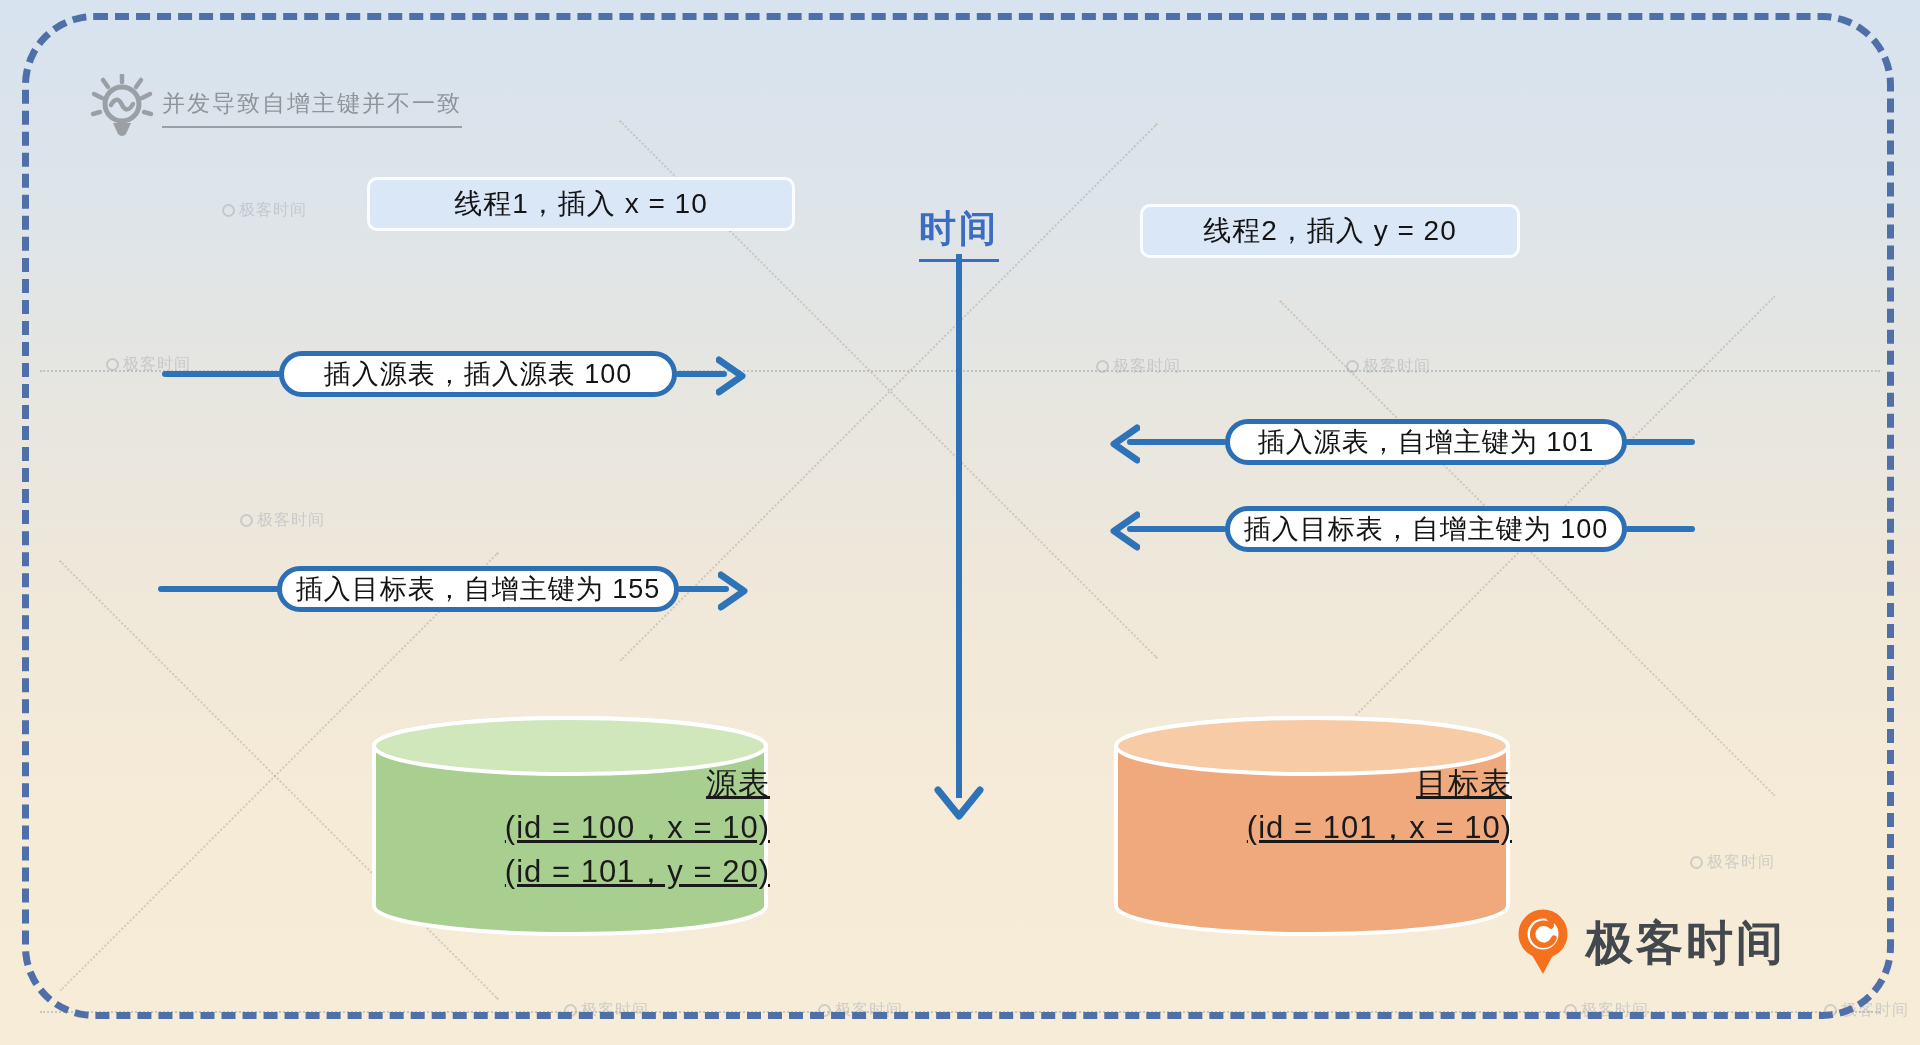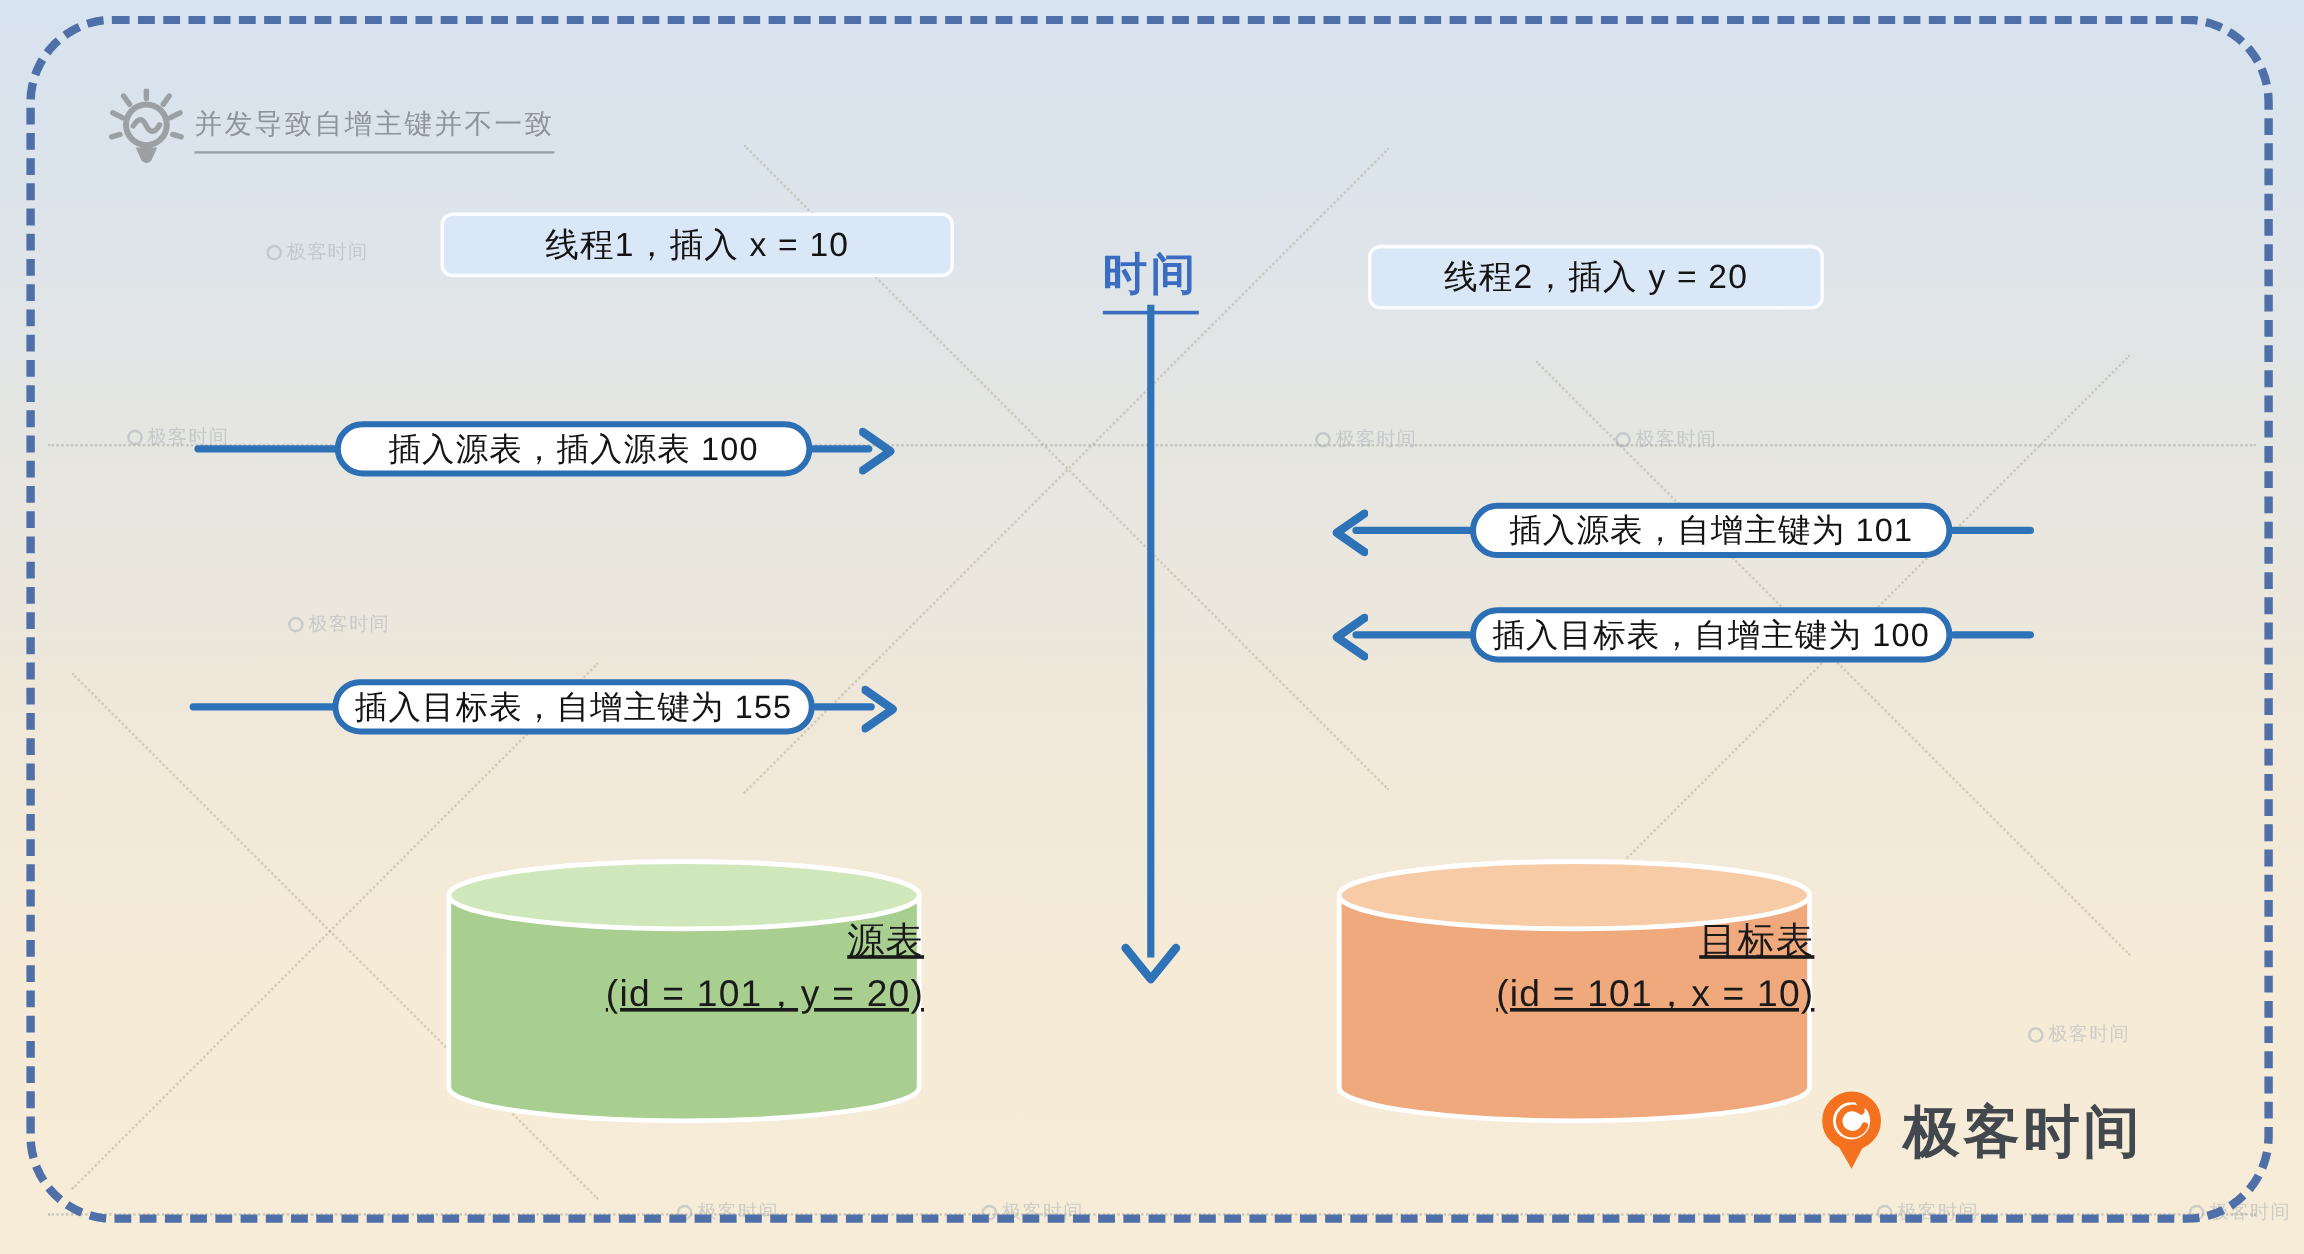--- a/index.html
+++ b/index.html
@@ -182,20 +182,21 @@
     <path d="M3,4 L26,20 L3,36" stroke="#2e72b8" stroke-width="7" fill="none" stroke-linecap="round" stroke-linejoin="round"></path>
   </svg>
 
   <div class="cyl cyl-source">
     <svg width="400" height="226" viewBox="0 0 400 226">
       <path d="M4,32 V192 A196,28 0 0 0 396,192 V32 A196,28 0 0 0 4,32 Z" fill="#a9cf90" stroke="#ffffff" stroke-width="4"></path>
       <ellipse cx="200" cy="32" rx="196" ry="28" fill="#cfe7ba" stroke="#ffffff" stroke-width="4"></ellipse>
     </svg>
     <div class="cyl-text">
       <div>源表</div>
+      <div>(id = 100，x = 10)</div>
       <div>(id = 101，y = 20)</div>
     </div>
   </div>
 
   <div class="cyl cyl-target">
     <svg width="400" height="226" viewBox="0 0 400 226">
       <path d="M4,32 V192 A196,28 0 0 0 396,192 V32 A196,28 0 0 0 4,32 Z" fill="#efa97d" stroke="#ffffff" stroke-width="4"></path>
       <ellipse cx="200" cy="32" rx="196" ry="28" fill="#f7cba6" stroke="#ffffff" stroke-width="4"></ellipse>
     </svg>
     <div class="cyl-text">

